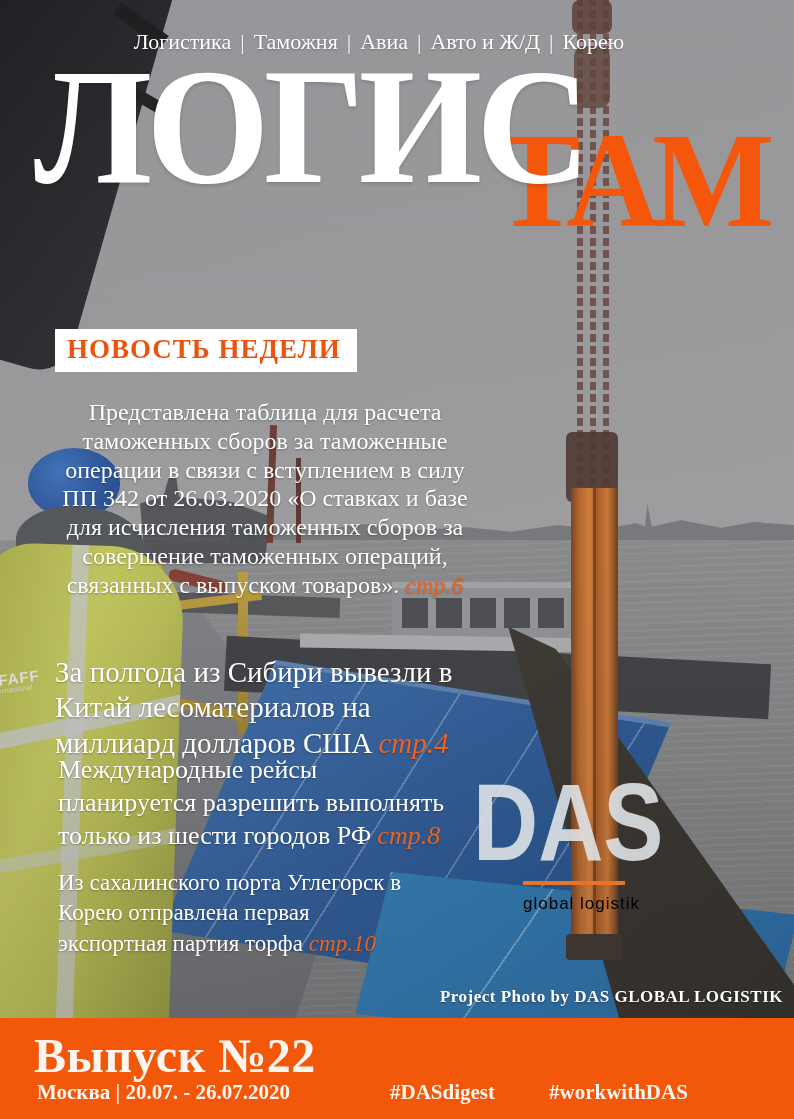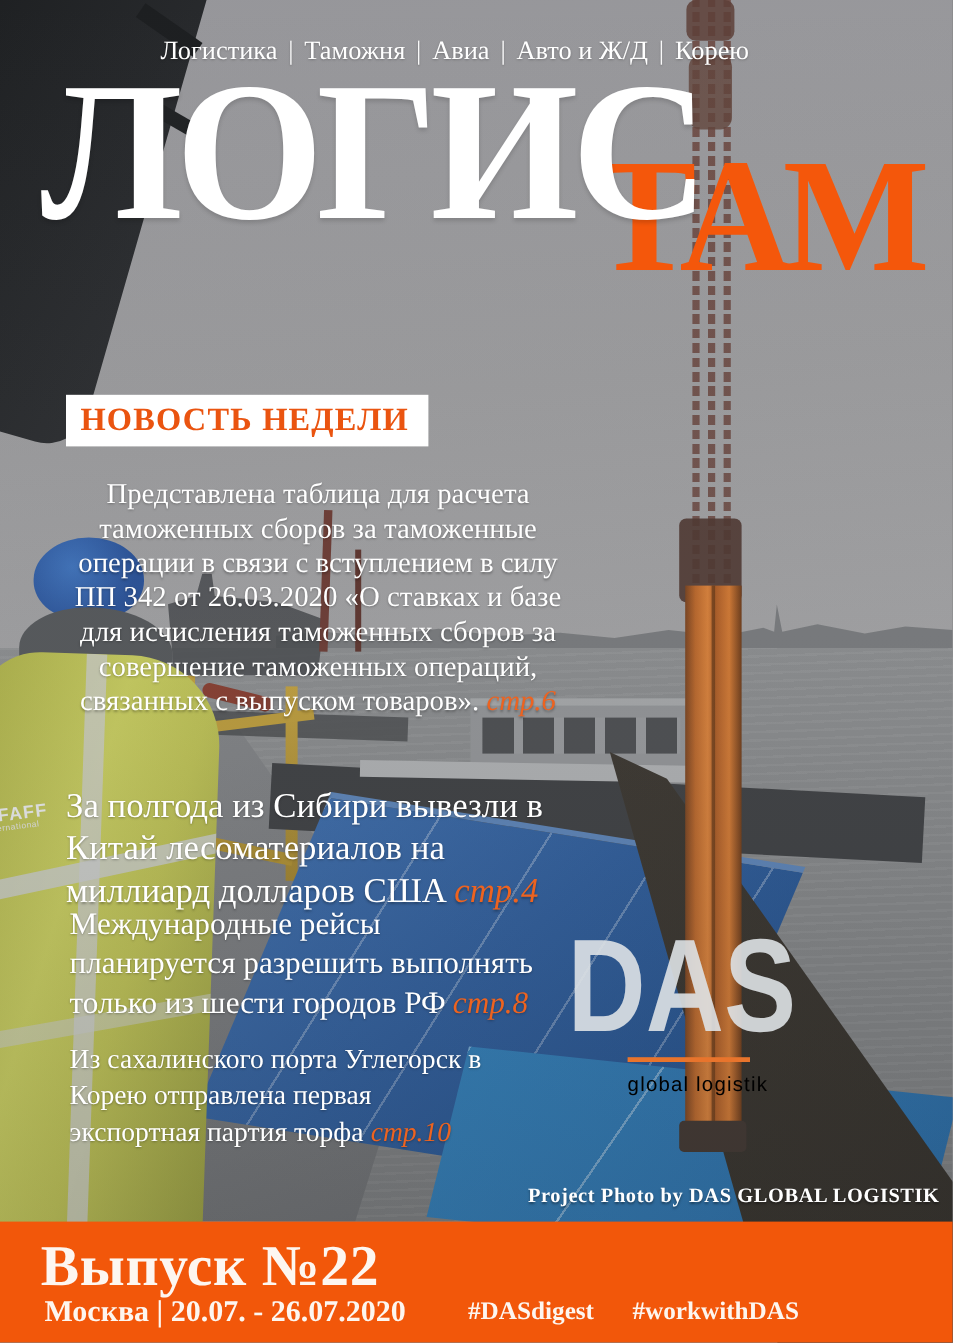--- a/index.html
+++ b/index.html
@@ -98,22 +98,22 @@
   .das{left:473px;top:770px;width:220px;font-family:"Liberation Sans",sans-serif;}
   .das-name{font-size:110px;line-height:.95;font-weight:bold;color:rgba(222,226,230,.9);
     transform:scaleX(.82);transform-origin:left top;letter-spacing:0;}
   .das-line{width:102px;height:4px;background:#e8742c;margin:6px 0 9px 50px;}
   .das-tag{font-size:17px;letter-spacing:1px;color:#000000;margin-left:50px;}
   .credit{right:11px;top:987px;color:#fff;font-size:17px;font-weight:bold;letter-spacing:.5px;
     text-shadow:0 1px 2px rgba(0,0,0,.4);}
   
   .footer{position:absolute;left:0;right:0;bottom:0;height:101px;background:#f2570a;z-index:5;color:#fdf6f0;}
   .issue{position:absolute;left:34px;top:10px;font-size:48px;font-weight:bold;letter-spacing:.5px;}
-  .locdate{position:absolute;left:37px;top:62px;font-size:25px;font-weight:bold;}
-  .tags{position:absolute;left:390px;top:62px;font-size:21px;font-weight:bold;display:flex;gap:32px;}
+  .locdate{position:absolute;left:37px;top:62px;font-size:21px;font-weight:bold;}
+  .tags{position:absolute;left:390px;top:62px;font-size:21px;font-weight:bold;display:flex;gap:54px;}
 </style>
 </head>
 <body>
 
 <div class="cover">
 
   <div class="photo" aria-hidden="true">
     <div class="sky"></div>
     <div class="buildings"></div>
     <div class="water"></div>

